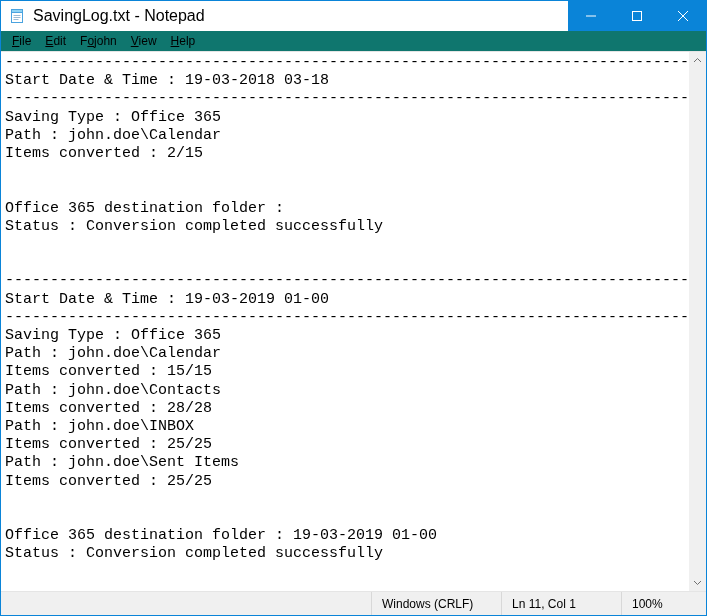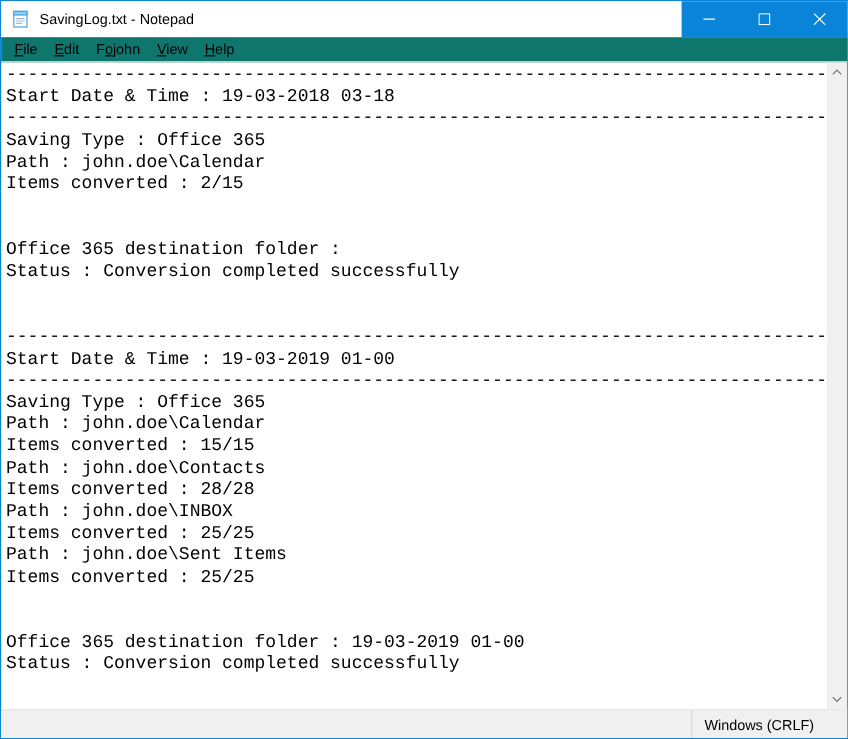--- a/index.html
+++ b/index.html
@@ -29,21 +29,21 @@
   .titlebar .app-icon {
     width: 16px;
     height: 16px;
     margin: 0 6px 0 8px;
     display: flex;
     align-items: center;
     justify-content: center;
   }
   .titlebar .title {
     flex: 1;
-    font-size: 12px;
+    font-size: 16px;
     color: #000;
     line-height: 30px;
     padding-left: 2px;
   }
   .win-btn {
     width: 46px;
     height: 30px;
     display: flex;
     align-items: center;
     justify-content: center;
@@ -219,15 +219,17 @@
         <svg width="9" height="9" viewBox="0 0 9 9">
             <path d="M1 3 L4.5 6.5 L8 3" fill="none" stroke="#707070" stroke-width="1"></path>
           </svg>
       </div>
     </div>
   </div>
 
   <div class="statusbar">
     <div class="status-spacer"></div>
     <div class="status-cell enc">Windows (CRLF)</div>
+    <div class="status-cell pos">Ln 11, Col 1</div>
+    <div class="status-cell zoom">100%</div>
   </div>
 
 </div>
 
 </body></html>

